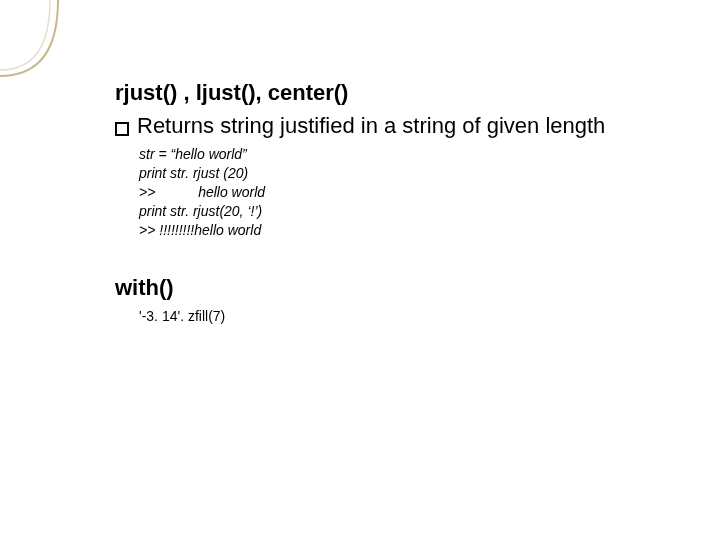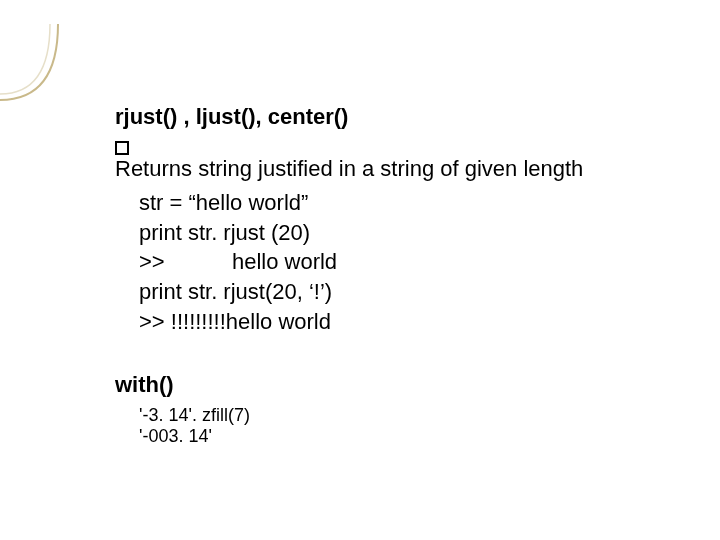--- a/index.html
+++ b/index.html
@@ -11,21 +11,20 @@
     font-family: Arial, Helvetica, sans-serif;
     color: #000;
     overflow: hidden;
   }
   .slide {
     position: relative;
     width: 720px;
     height: 499px;
     box-sizing: border-box;
     padding: 80px 60px 40px 115px;
-    margin-top: 24px;
   }
   .corner-curve {
     position: absolute;
     top: 0;
     left: 0;
     width: 115px;
     height: 78px;
     background: #fff;
     border-top: none;
     border-left: none;
@@ -36,54 +35,53 @@
     left: 0;
   }
   .section-title {
     font-size: 22px;
     font-weight: bold;
     margin: 0 0 6px 0;
     line-height: 1.2;
   }
   .bullet-line {
     display: flex;
-    align-items: flex-start;
+    align-items: center;
     font-size: 22px;
     line-height: 1.3;
     margin-bottom: 4px;
-    flex-direction: column;
   }
   .bullet-icon {
     display: inline-block;
     width: 14px;
     height: 14px;
     border: 2px solid #000;
     margin-right: 8px;
     margin-top: 5px;
     box-sizing: border-box;
     background: #fff;
     flex: 0 0 auto;
   }
   .bullet-text {
     flex: 1 1 auto;
   }
   .code-block {
-    font-size: 22px;
+    font-size: 14px;
     line-height: 1.35;
     margin-left: 24px;
     margin-bottom: 36px;
     white-space: pre;
     font-family: Arial, Helvetica, sans-serif;
+    font-style: italic;
   }
   .zfill-row {
     display: flex;
-    font-size: 18px;
+    font-size: 14px;
     margin-left: 24px;
     margin-top: 2px;
-    flex-direction: column;
   }
   .zfill-left {
     width: 200px;
   }
   .zfill-right {
     flex: 1;
   }
 </style>
 </head>
 <body>
@@ -108,16 +106,15 @@
 print str. rjust (20)
 &gt;&gt;           hello world
 print str. rjust(20, ‘!’)
 &gt;&gt; !!!!!!!!!hello world</div>
 
   <div class="section-title">with()</div>
 
 
   <div class="zfill-row">
     <div class="zfill-left">'-3. 14'. zfill(7)</div>
-    <div class="zfill-right">'-003. 14'</div>
   </div>
 
 </div>
 
 </body></html>

